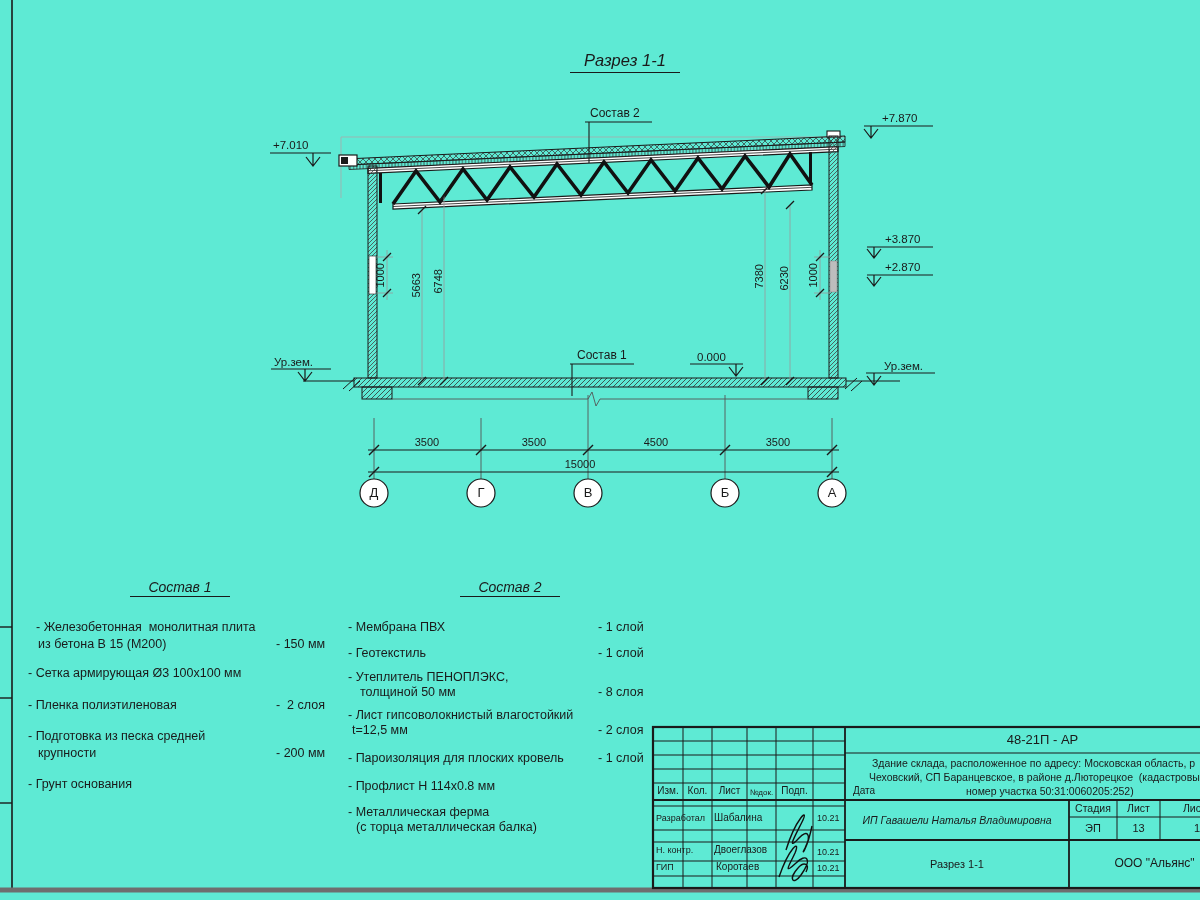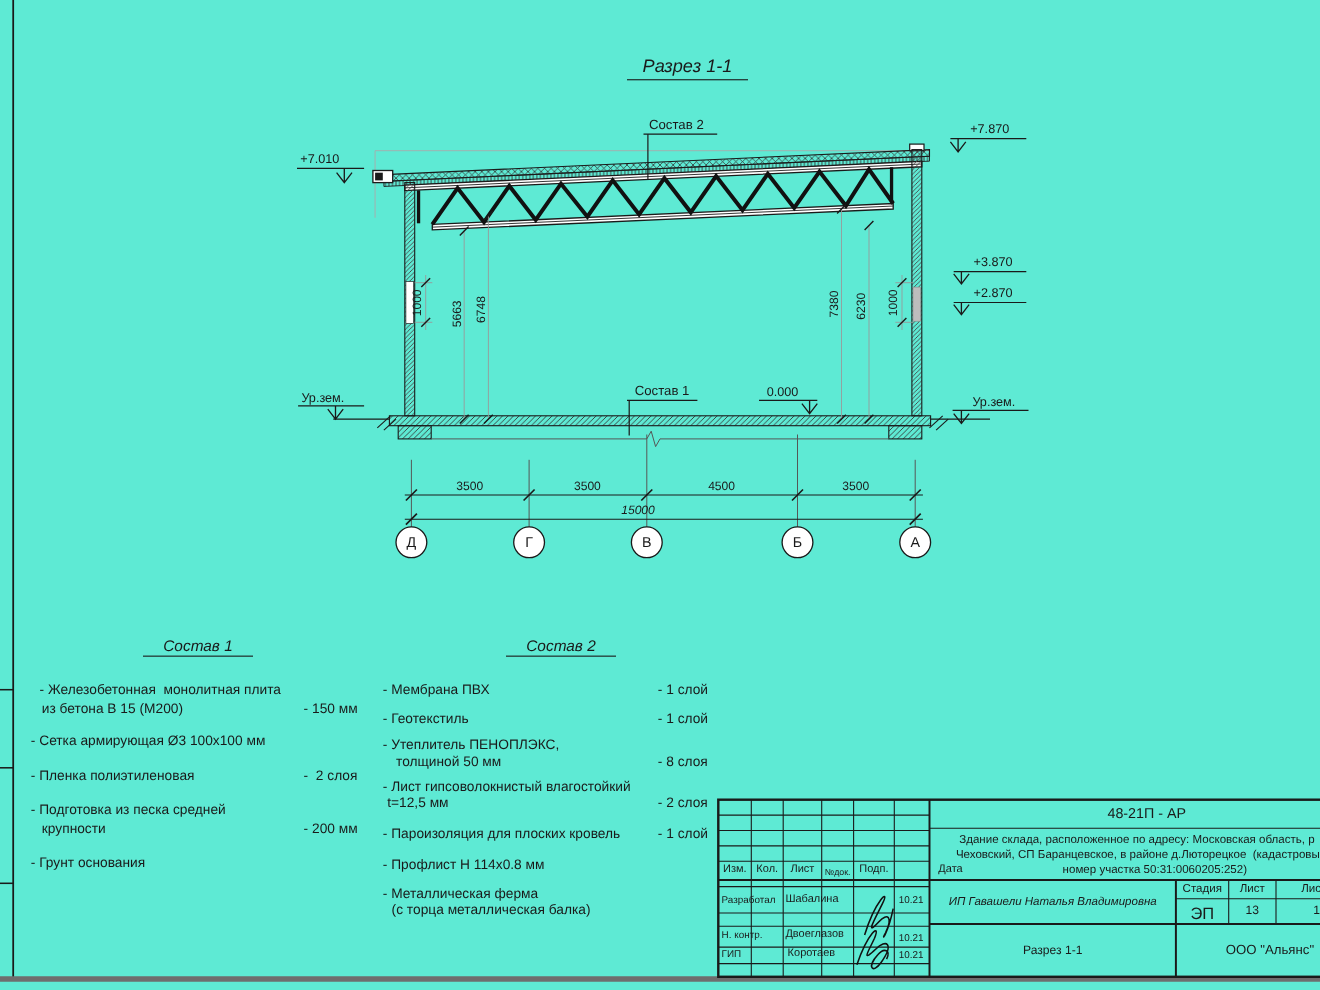--- a/index.html
+++ b/index.html
@@ -223,21 +223,21 @@
 <div class="t dim rot" style="left:396px;top:279px;width:40px;">5663</div>
 <div class="t dim rot" style="left:418px;top:275px;width:40px;">6748</div>
 <div class="t dim rot" style="left:739px;top:270px;width:40px;">7380</div>
 <div class="t dim rot" style="left:764px;top:272px;width:40px;">6230</div>
 <div class="t dim rot" style="left:793px;top:269px;width:40px;">1000</div>
 
 <div class="t dim ctr" style="left:402px;top:436px;width:50px;">3500</div>
 <div class="t dim ctr" style="left:509px;top:436px;width:50px;">3500</div>
 <div class="t dim ctr" style="left:631px;top:436px;width:50px;">4500</div>
 <div class="t dim ctr" style="left:753px;top:436px;width:50px;">3500</div>
-<div class="t dim ctr" style="left:550px;top:458px;width:60px;font-style:italic;">15000</div>
+<div class="t dim ctr" style="left:550px;top:458px;width:60px;">15000</div>
 
 <div class="t axis ctr" style="left:364px;top:486px;width:20px;">Д</div>
 <div class="t axis ctr" style="left:471px;top:486px;width:20px;">Г</div>
 <div class="t axis ctr" style="left:578px;top:486px;width:20px;">В</div>
 <div class="t axis ctr" style="left:715px;top:486px;width:20px;">Б</div>
 <div class="t axis ctr" style="left:822px;top:486px;width:20px;">А</div>
 
 <div class="t it ctr" style="left:130px;top:579px;width:100px;font-size:14px;border-bottom:1.3px solid #1a1a1a;padding-bottom:1px;">Состав 1</div>
 <div class="t list" style="left:16px;top:620px;margin-left:20px;">- Железобетонная  монолитная плита</div>
 <div class="t list" style="left:38px;top:637px;">из бетона В 15 (М200)</div>
@@ -286,19 +286,19 @@
 <div class="t" style="left:714px;top:844px;font-size:10px;">Двоеглазов</div>
 <div class="t" style="left:817px;top:847px;font-size:9px;">10.21</div>
 <div class="t" style="left:656px;top:862px;font-size:9px;">ГИП</div>
 <div class="t" style="left:716px;top:861px;font-size:10px;">Коротаев</div>
 <div class="t" style="left:817px;top:863px;font-size:9px;">10.21</div>
 
 <div class="t it ctr" style="left:848px;top:814px;width:218px;font-size:10.5px;">ИП Гавашели Наталья Владимировна</div>
 <div class="t ctr" style="left:1069px;top:802px;width:48px;font-size:10.5px;">Стадия</div>
 <div class="t ctr" style="left:1117px;top:802px;width:43px;font-size:10.5px;">Лист</div>
 <div class="t ctr" style="left:1160px;top:802px;width:80px;font-size:10.5px;">Листов</div>
-<div class="t ctr" style="left:1069px;top:822px;width:48px;font-size:15px;">ЭП</div>
+<div class="t ctr" style="left:1069px;top:822px;width:48px;font-size:11px;">ЭП</div>
 <div class="t ctr" style="left:1117px;top:822px;width:43px;font-size:11px;">13</div>
 <div class="t ctr" style="left:1160px;top:822px;width:80px;font-size:11px;">15</div>
 <div class="t ctr" style="left:848px;top:858px;width:218px;font-size:11px;">Разрез 1-1</div>
 <div class="t ctr" style="left:1069px;top:857px;width:171px;font-size:12px;">ООО "Альянс"</div>
 
 </div>
 
 </body></html>

